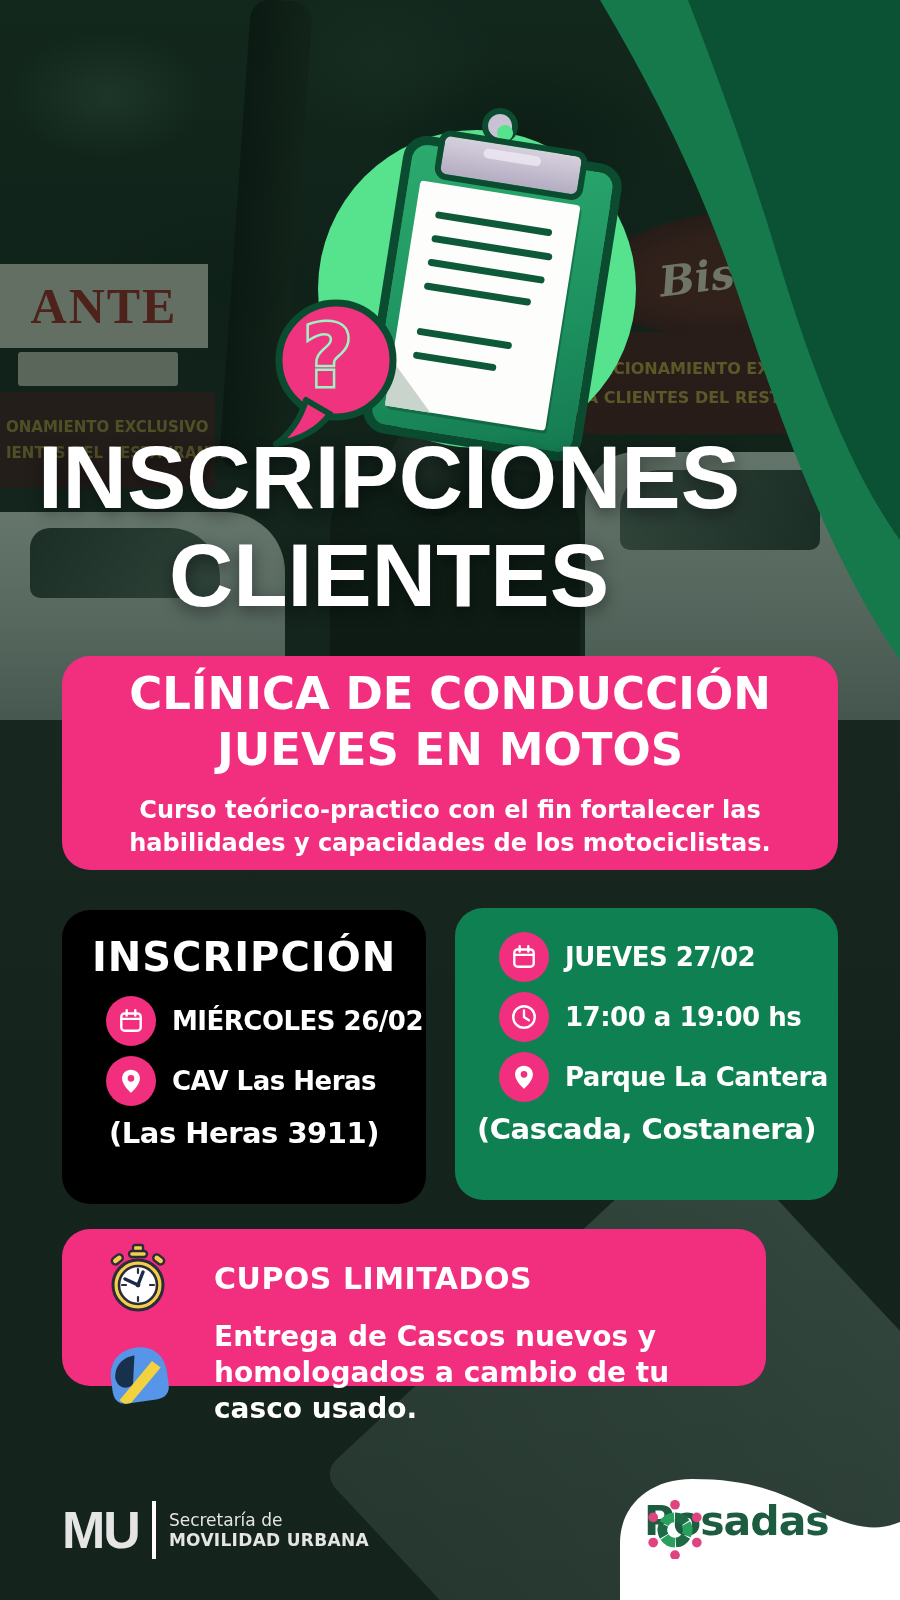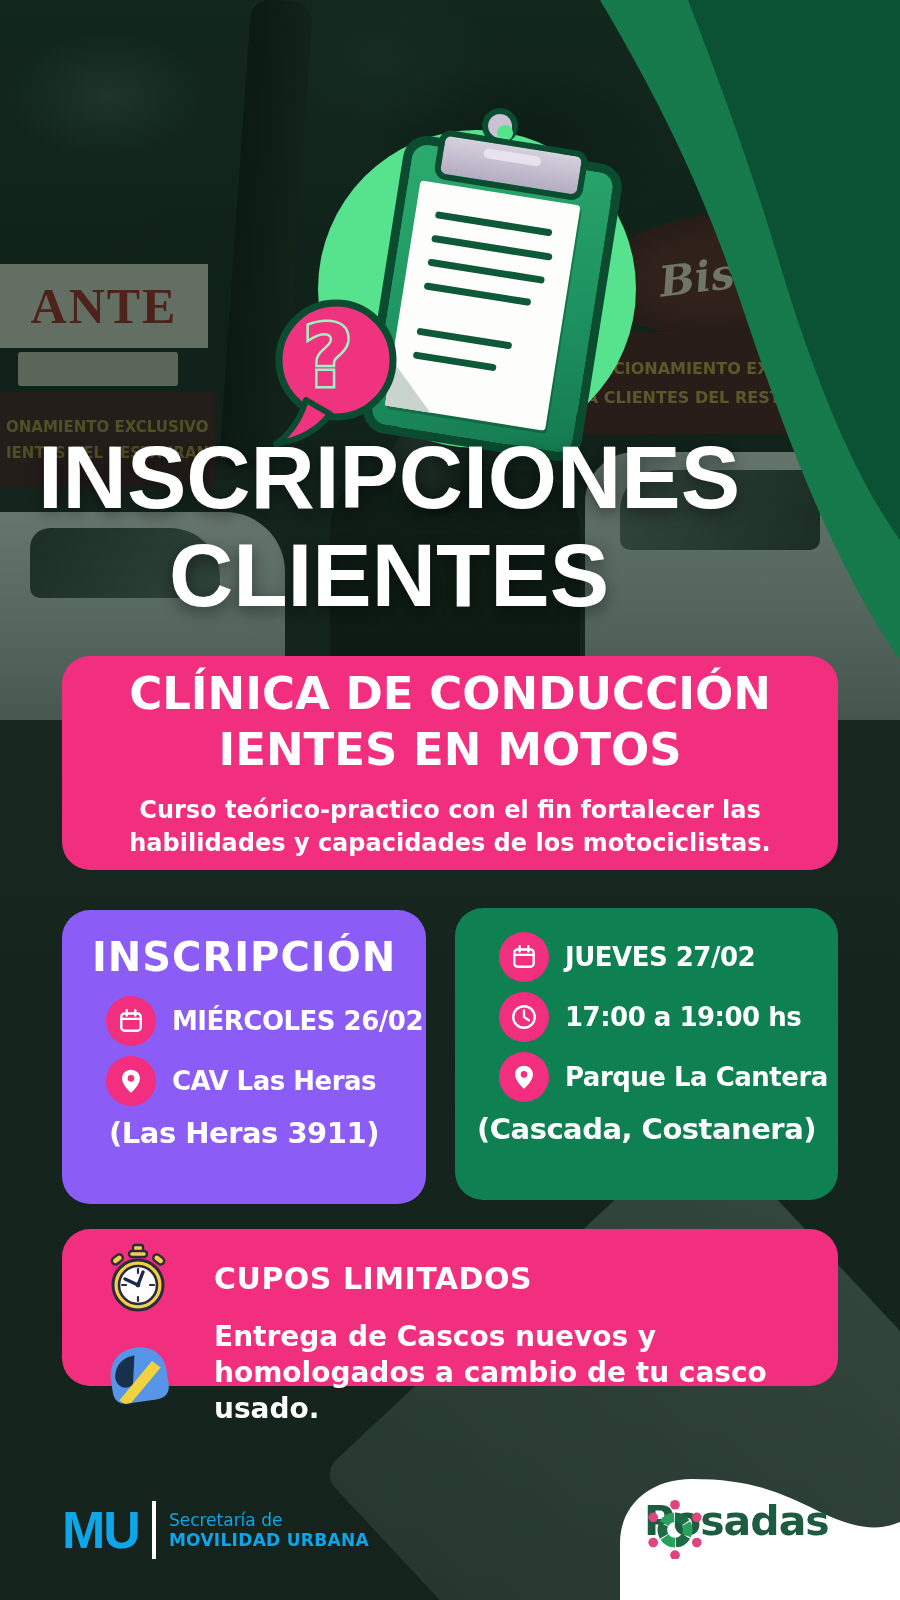--- a/index.html
+++ b/index.html
@@ -90,37 +90,37 @@
 
   
   .card{box-sizing:border-box;border-radius:28px;}
   .title-card{left:62px;top:656px;width:776px;height:214px;background:#f22e7e;
      display:flex;flex-direction:column;align-items:center;justify-content:center;color:#fff;}
   .title-card .big{font-size:45px;font-weight:bold;line-height:56px;letter-spacing:0px;text-align:center;}
   .title-card .desc{margin-top:16px;font-size:24px;font-weight:bold;line-height:33px;
      width:680px;text-align:center;}
 
   .info-card{color:#fff;padding:24px 0 0 0;}
-  .insc-card{left:62px;top:910px;width:364px;height:294px;background:#8b5cf6;}
+  .insc-card{left:62px;top:910px;width:364px;height:294px;background:#000000;}
   .clin-card{left:455px;top:908px;width:383px;height:292px;background:#0f8051;}
   .info-title{text-align:center;font-size:40px;font-weight:bold;letter-spacing:1px;margin-bottom:16px;}
   .info-row{display:flex;align-items:center;gap:16px;padding-left:44px;margin-bottom:10px;}
   .pinkdot{flex:0 0 auto;width:50px;height:50px;border-radius:50%;background:#f22e7e;
      display:flex;align-items:center;justify-content:center;}
   .info-text{font-size:26px;font-weight:bold;letter-spacing:-0.5px;white-space:nowrap;}
   .addr{text-align:center;font-size:29px;font-weight:bold;margin-top:4px;letter-spacing:-0.5px;}
 
-  .limited-card{left:62px;top:1229px;width:776px;height:157px;background:#f22e7e;color:#fff;}
+  .limited-card{left:62px;top:1229px;width:704px;height:157px;background:#f22e7e;color:#fff;}
   .lim-row{display:flex;align-items:center;gap:26px;padding-left:26px;}
   .lim-title{font-size:30px;font-weight:bold;letter-spacing:0.5px;}
   .lim-body{font-size:28px;font-weight:bold;line-height:36px;width:620px;}
   .lim-icon-col{flex:0 0 100px;display:flex;justify-content:center;}
 
   
-  .mu{left:62px;top:1500px;display:flex;align-items:center;gap:13px;color:#0ea5e9;}
+  .mu{left:62px;top:1500px;display:flex;align-items:center;gap:13px;color:#e5e5e5;}
   .mu-word{font-family:"Liberation Sans",sans-serif;font-weight:bold;font-size:52px;letter-spacing:-2px;}
   .mu-bar{width:4px;height:58px;background:#fff;}
   .mu-sub{display:flex;flex-direction:column;justify-content:center;line-height:20px;}
   .mu-sub .l1{font-size:17px;font-weight:normal;}
   .mu-sub .l2{font-size:17px;font-weight:bold;letter-spacing:0.3px;}
   .brand{position:absolute;left:24px;top:22px;display:flex;align-items:center;gap:10px;}
   .brand-word{color:#1d5c40;font-size:41px;font-weight:bold;letter-spacing:-1px;}
 </style>
 </head>
 <body>
@@ -188,21 +188,21 @@
     </div>
   </div>
 
   <div class="abs main-title">
     <div>INSCRIPCIONES</div>
     <div>CLIENTES</div>
   </div>
 
   <div class="abs card title-card">
     <div class="big">CLÍNICA DE CONDUCCIÓN</div>
-    <div class="big">IENTES EN MOTOS</div>
+    <div class="big">JUEVES EN MOTOS</div>
     <div class="desc">Curso teórico-practico con el fin fortalecer las habilidades y capacidades de los motociclistas.</div>
   </div>
 
   <div class="abs card info-card insc-card">
     <div class="info-title">INSCRIPCIÓN</div>
     <div class="info-row">
       <span class="pinkdot">
         <svg width="28" height="28" viewBox="0 0 26 26" fill="none" stroke="#fff" stroke-width="2.2" stroke-linecap="round">
           <rect x="4" y="6" width="18" height="16" rx="3"></rect>
           <path d="M9 3 v5 M17 3 v5 M4 11 h18"></path>

